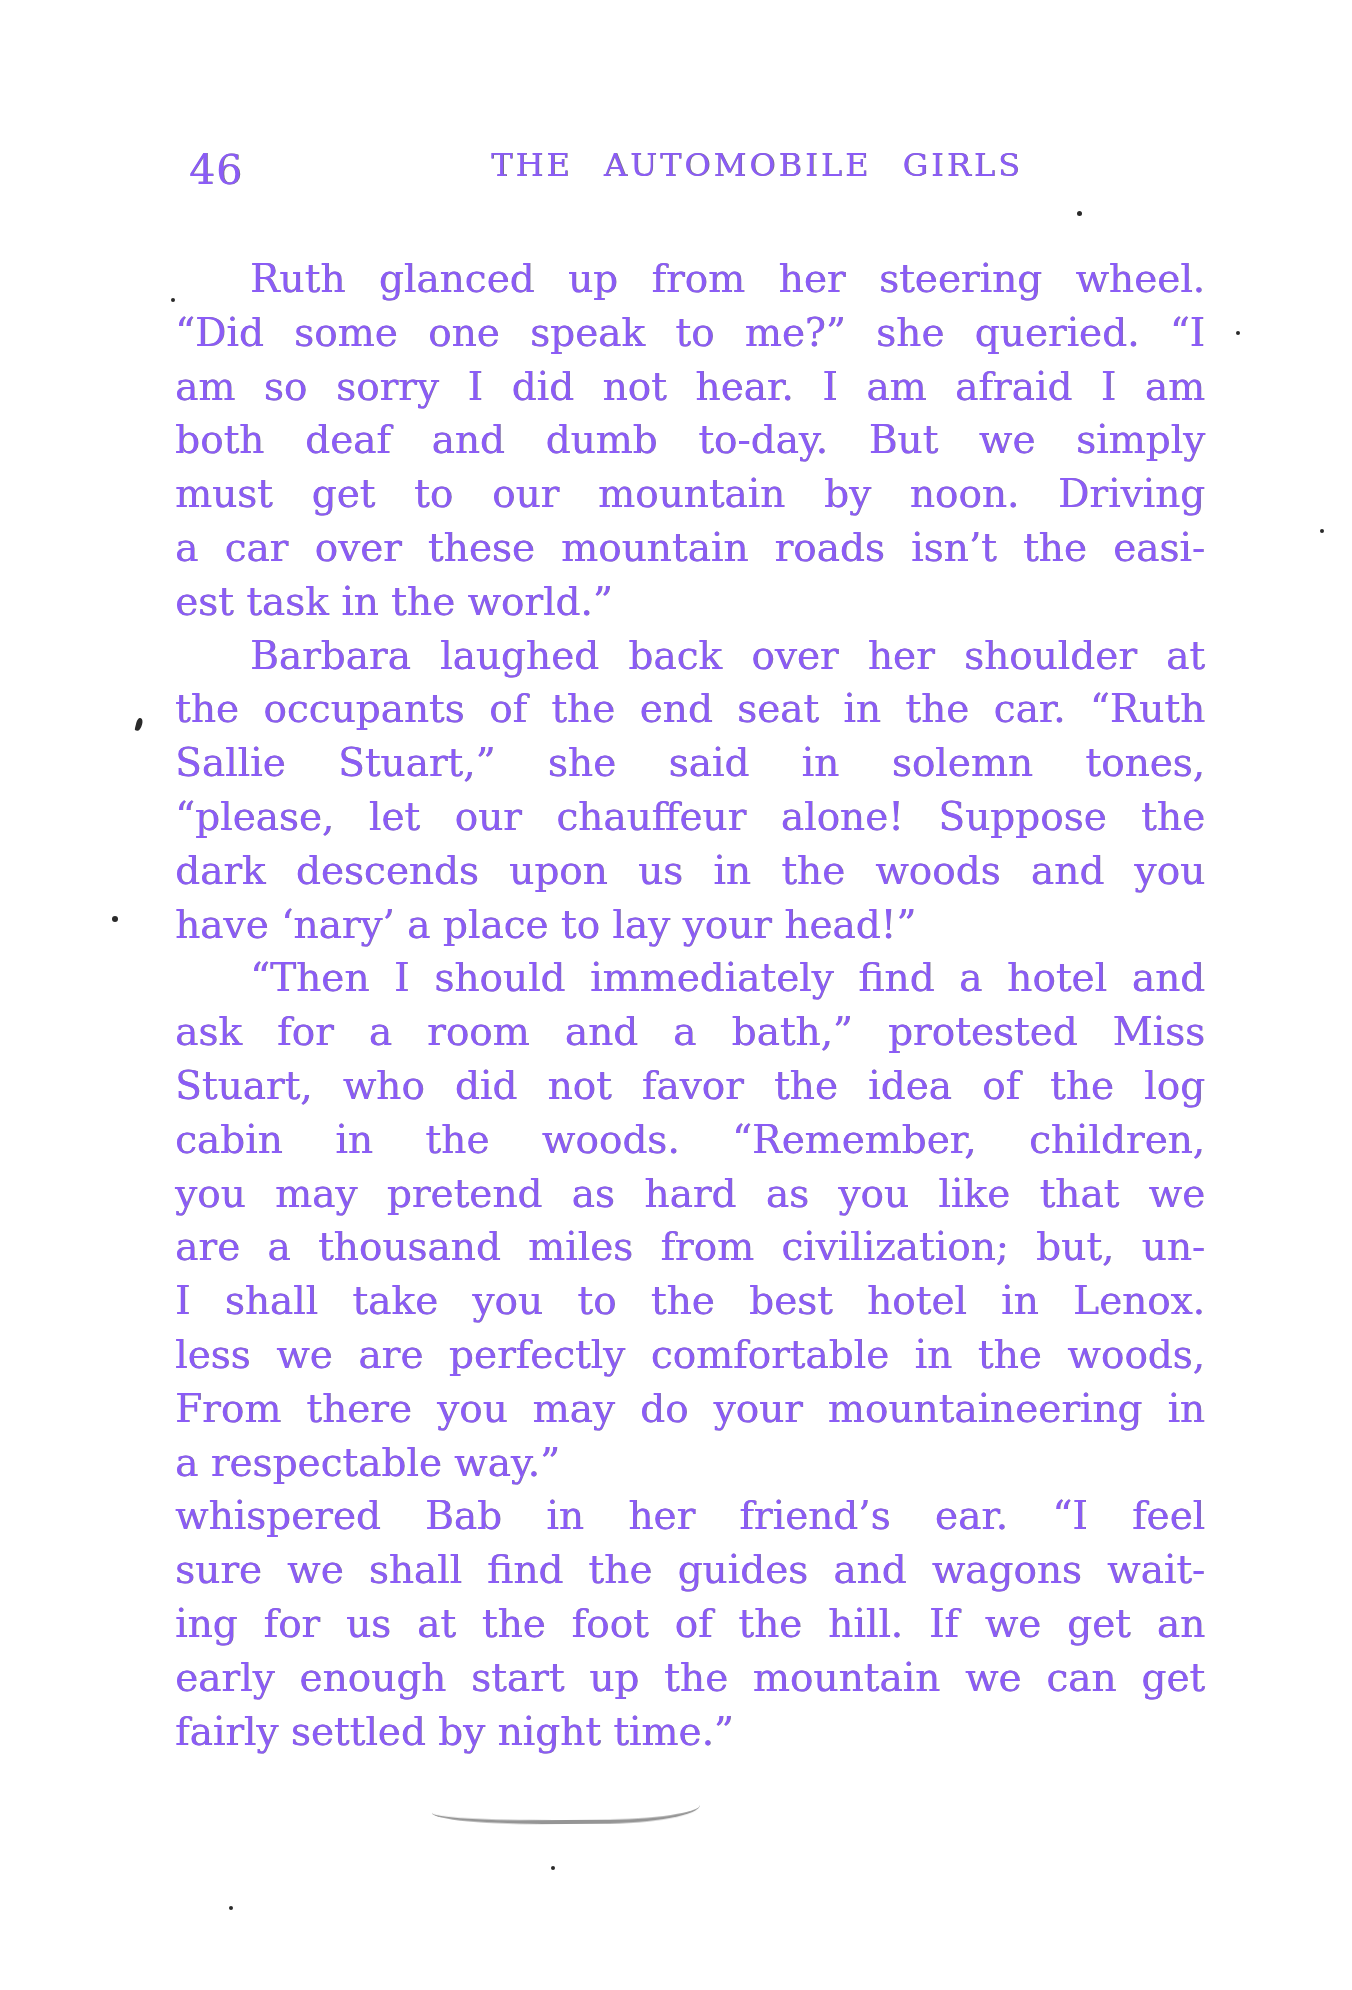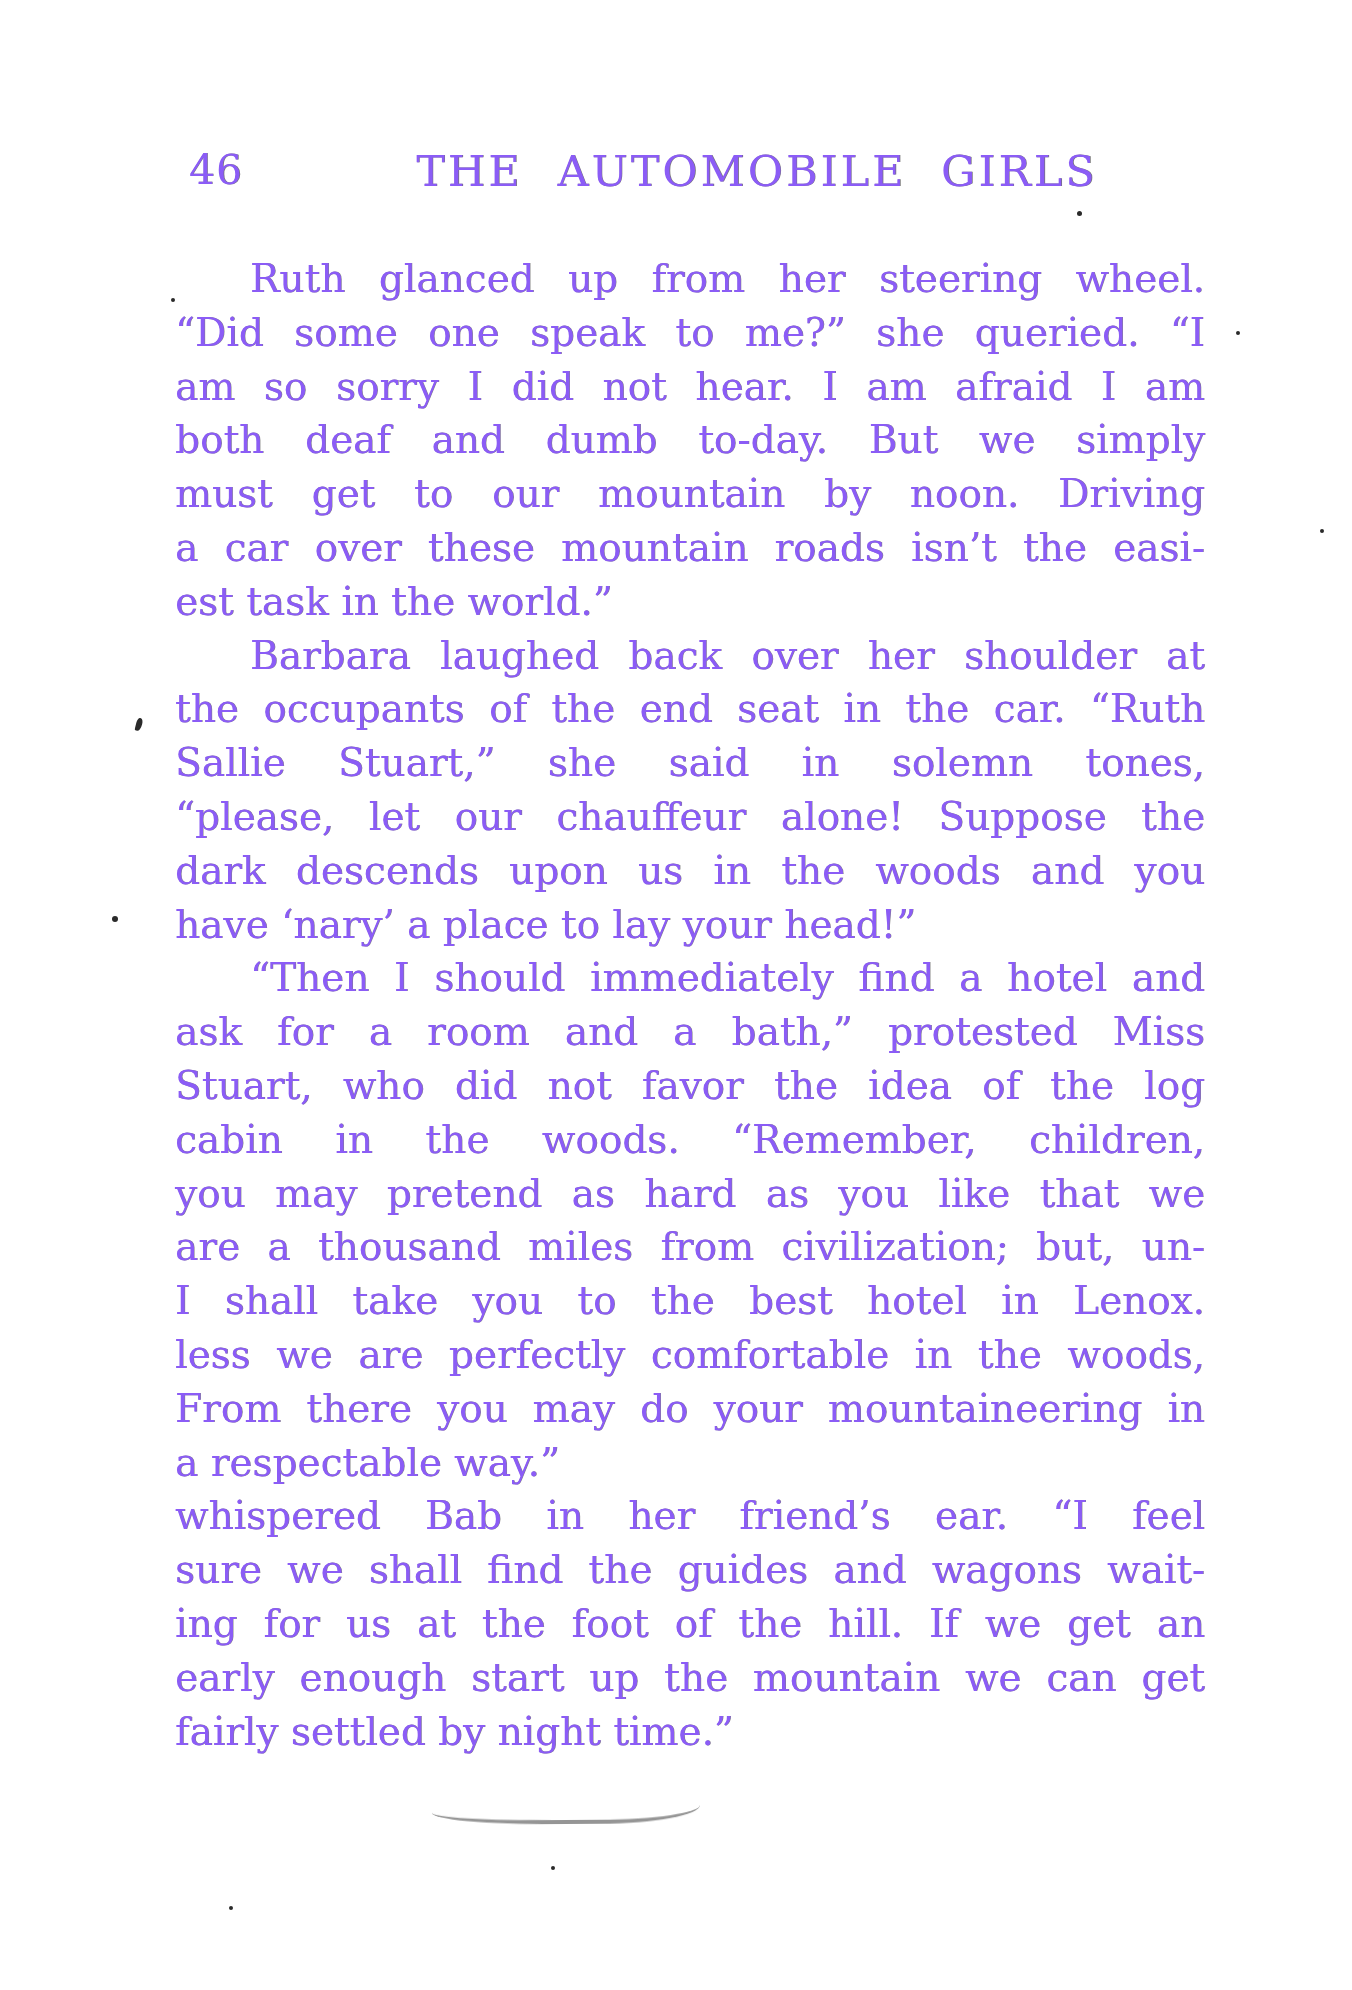--- a/index.html
+++ b/index.html
@@ -32,21 +32,21 @@
     font-size: 41px;
     letter-spacing: 1px;
     text-shadow: 0.6px 0.3px 0 rgba(0,0,0,0.55);
   }
   #page-title {
     position: absolute;
     left: 130px;
     right: 0;
     top: 0;
     text-align: center;
-    font-size: 43px;
+    font-size: 32px;
     letter-spacing: 3px;
     word-spacing: 18px;
     white-space: nowrap;
     text-shadow: 0.6px 0.3px 0 rgba(0,0,0,0.55);
   }
   
   #text-block {
     position: absolute;
     top: 252px;
     left: 175px;

